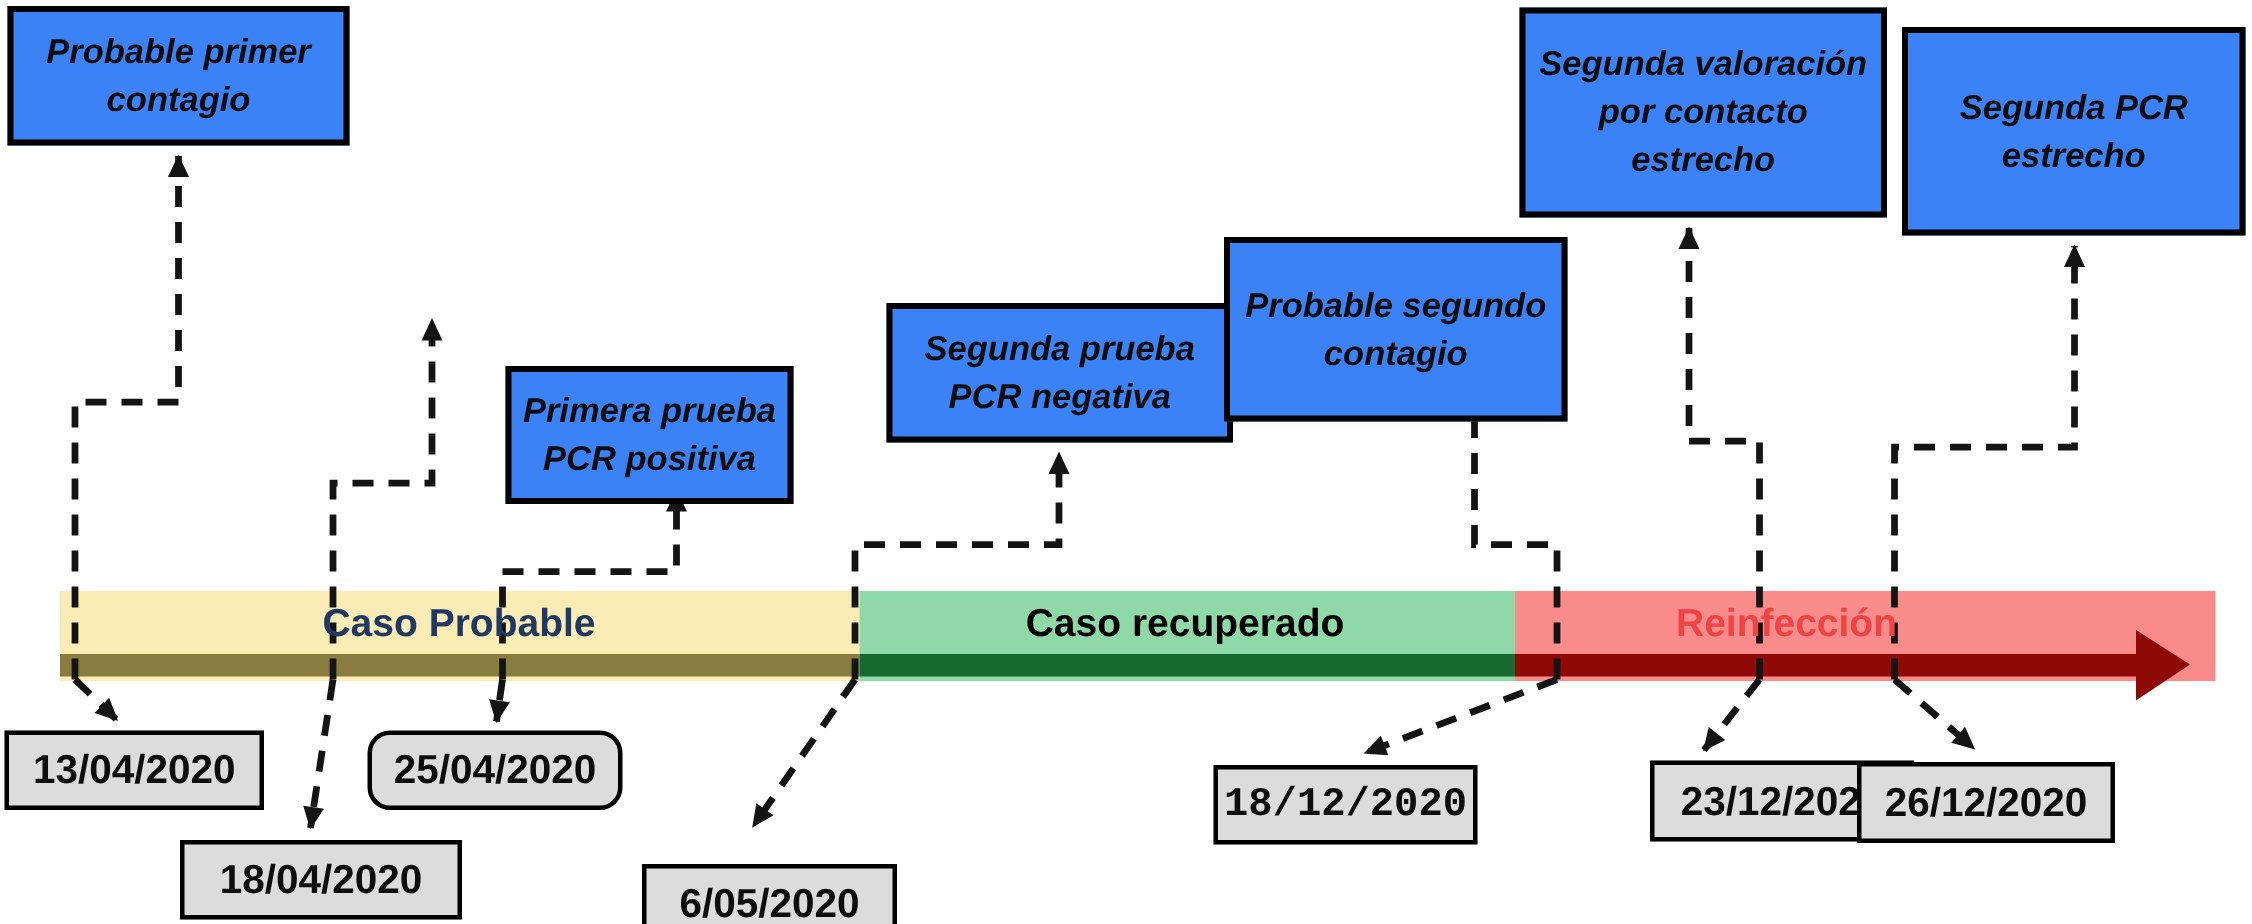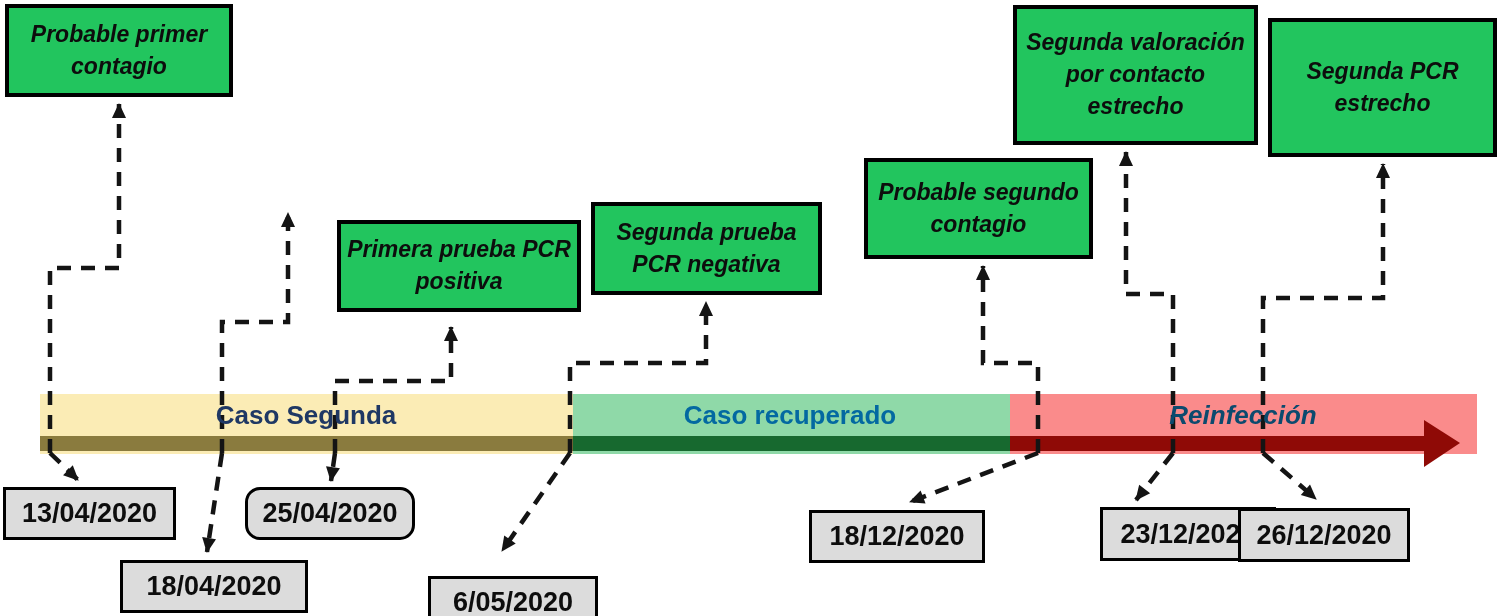--- a/index.html
+++ b/index.html
@@ -7,21 +7,21 @@
     position:relative;
     width:1501px;height:616px;
     background:#ffffff;
     font-family:"Liberation Sans", sans-serif;
     overflow:hidden;
   }
   #diagram-svg{position:absolute;left:0;top:0;z-index:1;}
   .evbox{
     position:absolute;
     box-sizing:border-box;
-    background:#22c55e;
+    background:#3b82f6;
     border:4px solid #000;
     display:flex;align-items:center;justify-content:center;
     text-align:center;
     font-weight:bold;font-style:italic;
     font-size:23px;line-height:1.38;
     color:#0d0d0d;
     padding:2px 6px;
     z-index:3;
   }
   .datebox{
@@ -79,32 +79,32 @@
       <polyline marker-end="url(#arrow)" points="50,453 78,480"></polyline>
       <polyline marker-end="url(#arrow)" points="222,453 207,552"></polyline>
       <polyline marker-end="url(#arrow)" points="335,453 331,481"></polyline>
       <polyline marker-end="url(#arrow)" points="570,453 502,551"></polyline>
       <polyline marker-end="url(#arrow)" points="1038,453 910,502"></polyline>
       <polyline marker-end="url(#arrow)" points="1173,453 1136,500"></polyline>
       <polyline marker-end="url(#arrow)" points="1263,453 1316,499"></polyline>
     </g>
   </svg>
 
-  <div class="barlabel" style="left:146px;top:399px;color:#1F3864;">Caso Segunda</div>
-  <div class="barlabel" style="left:630px;top:399px;color:#0369a1;">Caso recuperado</div>
-  <div class="barlabel" style="left:1083px;top:399px;color:#0c4a6e;font-style:italic;">Reinfección</div>
+  <div class="barlabel" style="left:146px;top:399px;color:#1F3864;">Caso Probable</div>
+  <div class="barlabel" style="left:630px;top:399px;color:#000000;">Caso recuperado</div>
+  <div class="barlabel" style="left:1031px;top:399px;color:#ef4444;">Reinfección</div>
 
   <div class="evbox" style="left:5px;top:4px;width:228px;height:93px;">Probable primer contagio</div>
-  <div class="evbox" style="left:337px;top:220px;width:244px;height:92px;">Primera prueba PCR positiva</div>
+  <div class="evbox" style="left:337px;top:244px;width:192px;height:92px;">Primera prueba PCR positiva</div>
   <div class="evbox" style="left:591px;top:202px;width:231px;height:93px;">Segunda prueba PCR negativa</div>
-  <div class="evbox" style="left:864px;top:158px;width:229px;height:101px;">Probable segundo contagio</div>
+  <div class="evbox" style="left:816px;top:158px;width:229px;height:123px;">Probable segundo contagio</div>
   <div class="evbox" style="left:1013px;top:5px;width:245px;height:140px;">Segunda valoración por contacto estrecho</div>
   <div class="evbox" style="left:1268px;top:18px;width:229px;height:139px;">Segunda PCR estrecho</div>
 
   <div class="datebox" style="left:3px;top:487px;width:173px;height:53px;">13/04/2020</div>
   <div class="datebox" style="left:120px;top:560px;width:188px;height:53px;">18/04/2020</div>
   <div class="datebox" style="left:245px;top:487px;width:170px;height:53px;border-radius:15px;">25/04/2020</div>
   <div class="datebox" style="left:428px;top:560px;width:170px;height:53px;margin-top:16px;">6/05/2020</div>
-  <div class="datebox" style="left:809px;top:510px;width:176px;height:53px;">18/12/2020</div>
+  <div class="datebox" style="left:809px;top:510px;width:176px;height:53px;font-family:Liberation Mono, monospace;">18/12/2020</div>
   <div class="datebox" style="left:1100px;top:507px;width:176px;height:54px;">23/12/2020</div>
   <div class="datebox" style="left:1238px;top:508px;width:172px;height:54px;">26/12/2020</div>
 
 </div>
 
 </body></html>

